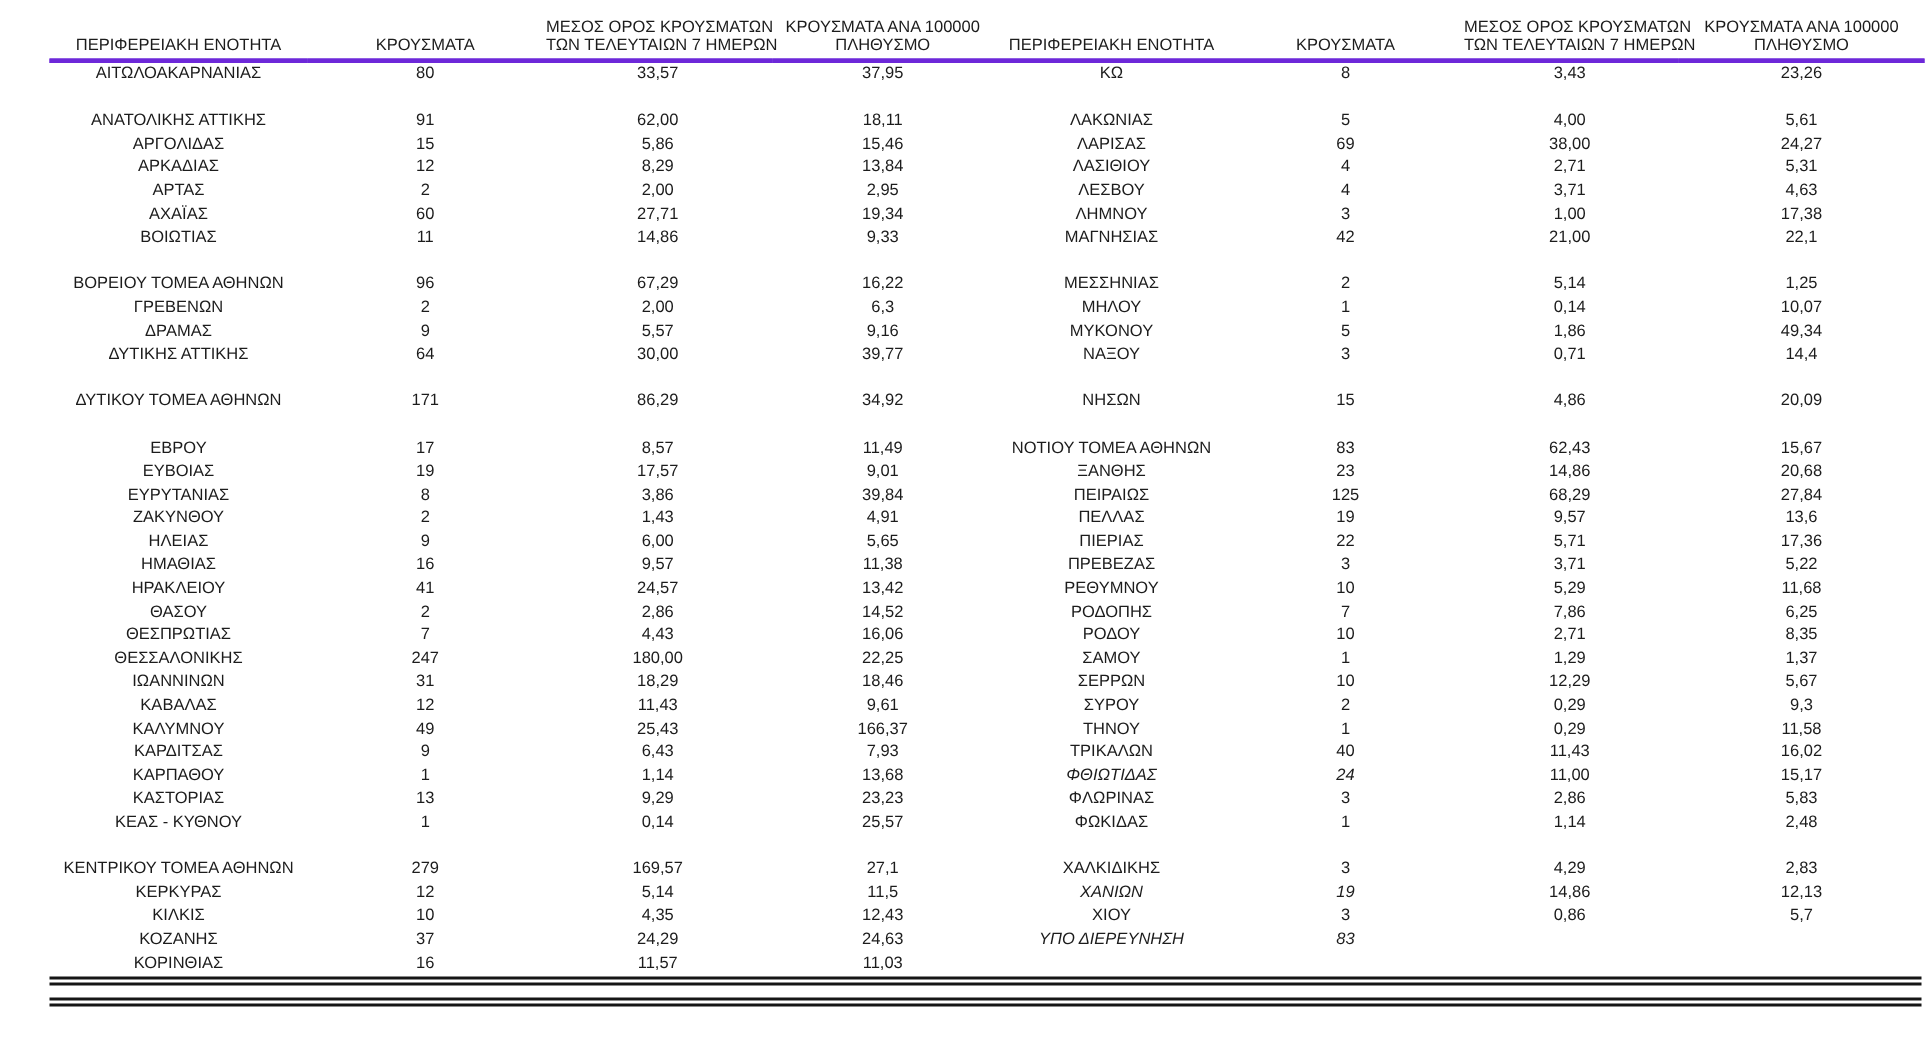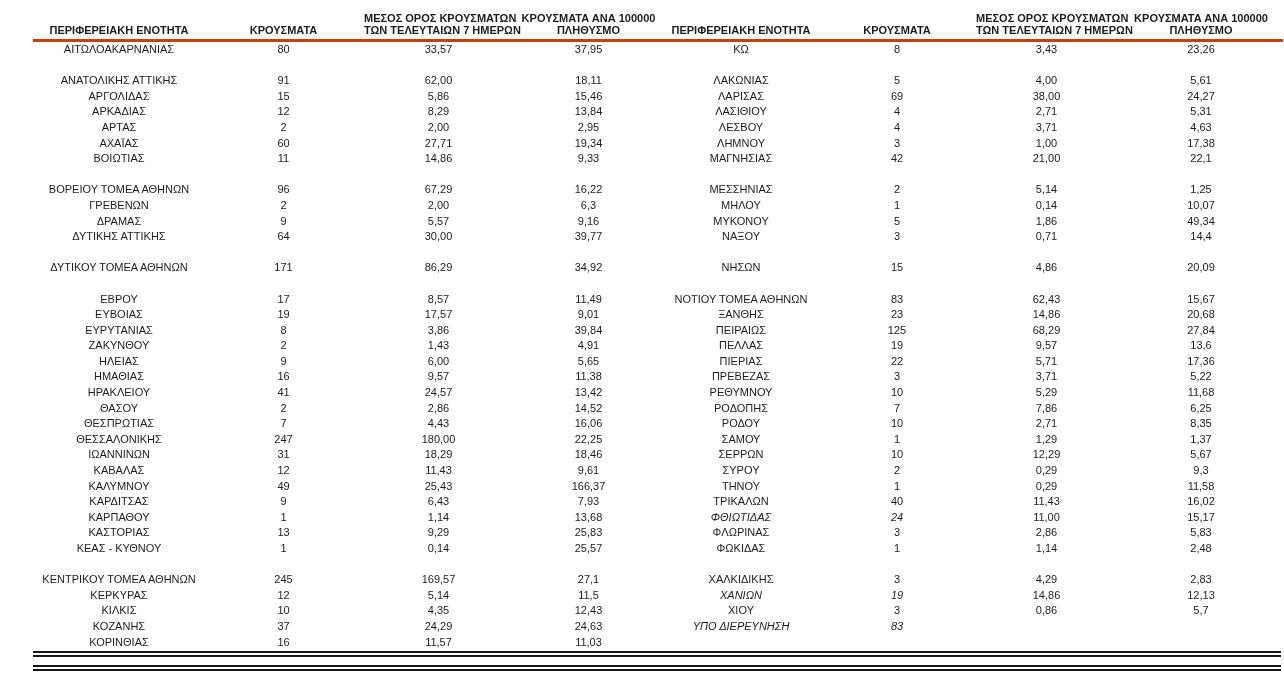--- a/index.html
+++ b/index.html
@@ -1,23 +1,23 @@
 <!DOCTYPE html>
 <html><head>
 <meta charset="utf-8">
 <style>
   * { box-sizing: border-box; }
   html,body { margin:0; padding:0; background:#ffffff; }
   body { font-family:"Liberation Sans", sans-serif; color:#1c1c1c; }
   .sheet { position:relative; width:1284px; height:698px; background:#fff; overflow:hidden; }
   table.cases { position:absolute; left:33px; top:8px; width:1250px;
                 border-collapse:collapse; table-layout:fixed; }
-  thead th { font-weight:bold; font-size:11px; line-height:12px;
+  thead th { font-weight:normal; font-size:11px; line-height:12px;
              vertical-align:bottom; text-align:center; padding:4px 2px 3px;
-             border-bottom:3px solid #c2410c; white-space:nowrap; }
+             border-bottom:3px solid #6d28d9; white-space:nowrap; }
   tbody td { font-size:11px; height:15.6px; line-height:15.6px; text-align:center;
              padding:0 2px; white-space:nowrap; overflow:visible; }
   td.it { font-style:italic; }
   .double-rule { position:absolute; left:33px; width:1248px; height:6px;
                  border-top:2px solid #161616; border-bottom:2px solid #161616; }
   .rule-1 { top:651px; }
   .rule-2 { top:665px; }
 </style>
 </head>
 <body>
@@ -374,21 +374,21 @@
           <td>13,68</td>
           <td class="it">ΦΘΙΩΤΙΔΑΣ</td>
           <td class="it">24</td>
           <td>11,00</td>
           <td>15,17</td>
         </tr>
         <tr>
           <td>ΚΑΣΤΟΡΙΑΣ</td>
           <td>13</td>
           <td>9,29</td>
-          <td>25,83</td>
+          <td>23,23</td>
           <td>ΦΛΩΡΙΝΑΣ</td>
           <td>3</td>
           <td>2,86</td>
           <td>5,83</td>
         </tr>
         <tr>
           <td>ΚΕΑΣ - ΚΥΘΝΟΥ</td>
           <td>1</td>
           <td>0,14</td>
           <td>25,57</td>
@@ -402,21 +402,21 @@
           <td></td>
           <td></td>
           <td></td>
           <td></td>
           <td></td>
           <td></td>
           <td></td>
         </tr>
         <tr>
           <td>ΚΕΝΤΡΙΚΟΥ ΤΟΜΕΑ ΑΘΗΝΩΝ</td>
-          <td>245</td>
+          <td>279</td>
           <td>169,57</td>
           <td>27,1</td>
           <td>ΧΑΛΚΙΔΙΚΗΣ</td>
           <td>3</td>
           <td>4,29</td>
           <td>2,83</td>
         </tr>
         <tr>
           <td>ΚΕΡΚΥΡΑΣ</td>
           <td>12</td>

